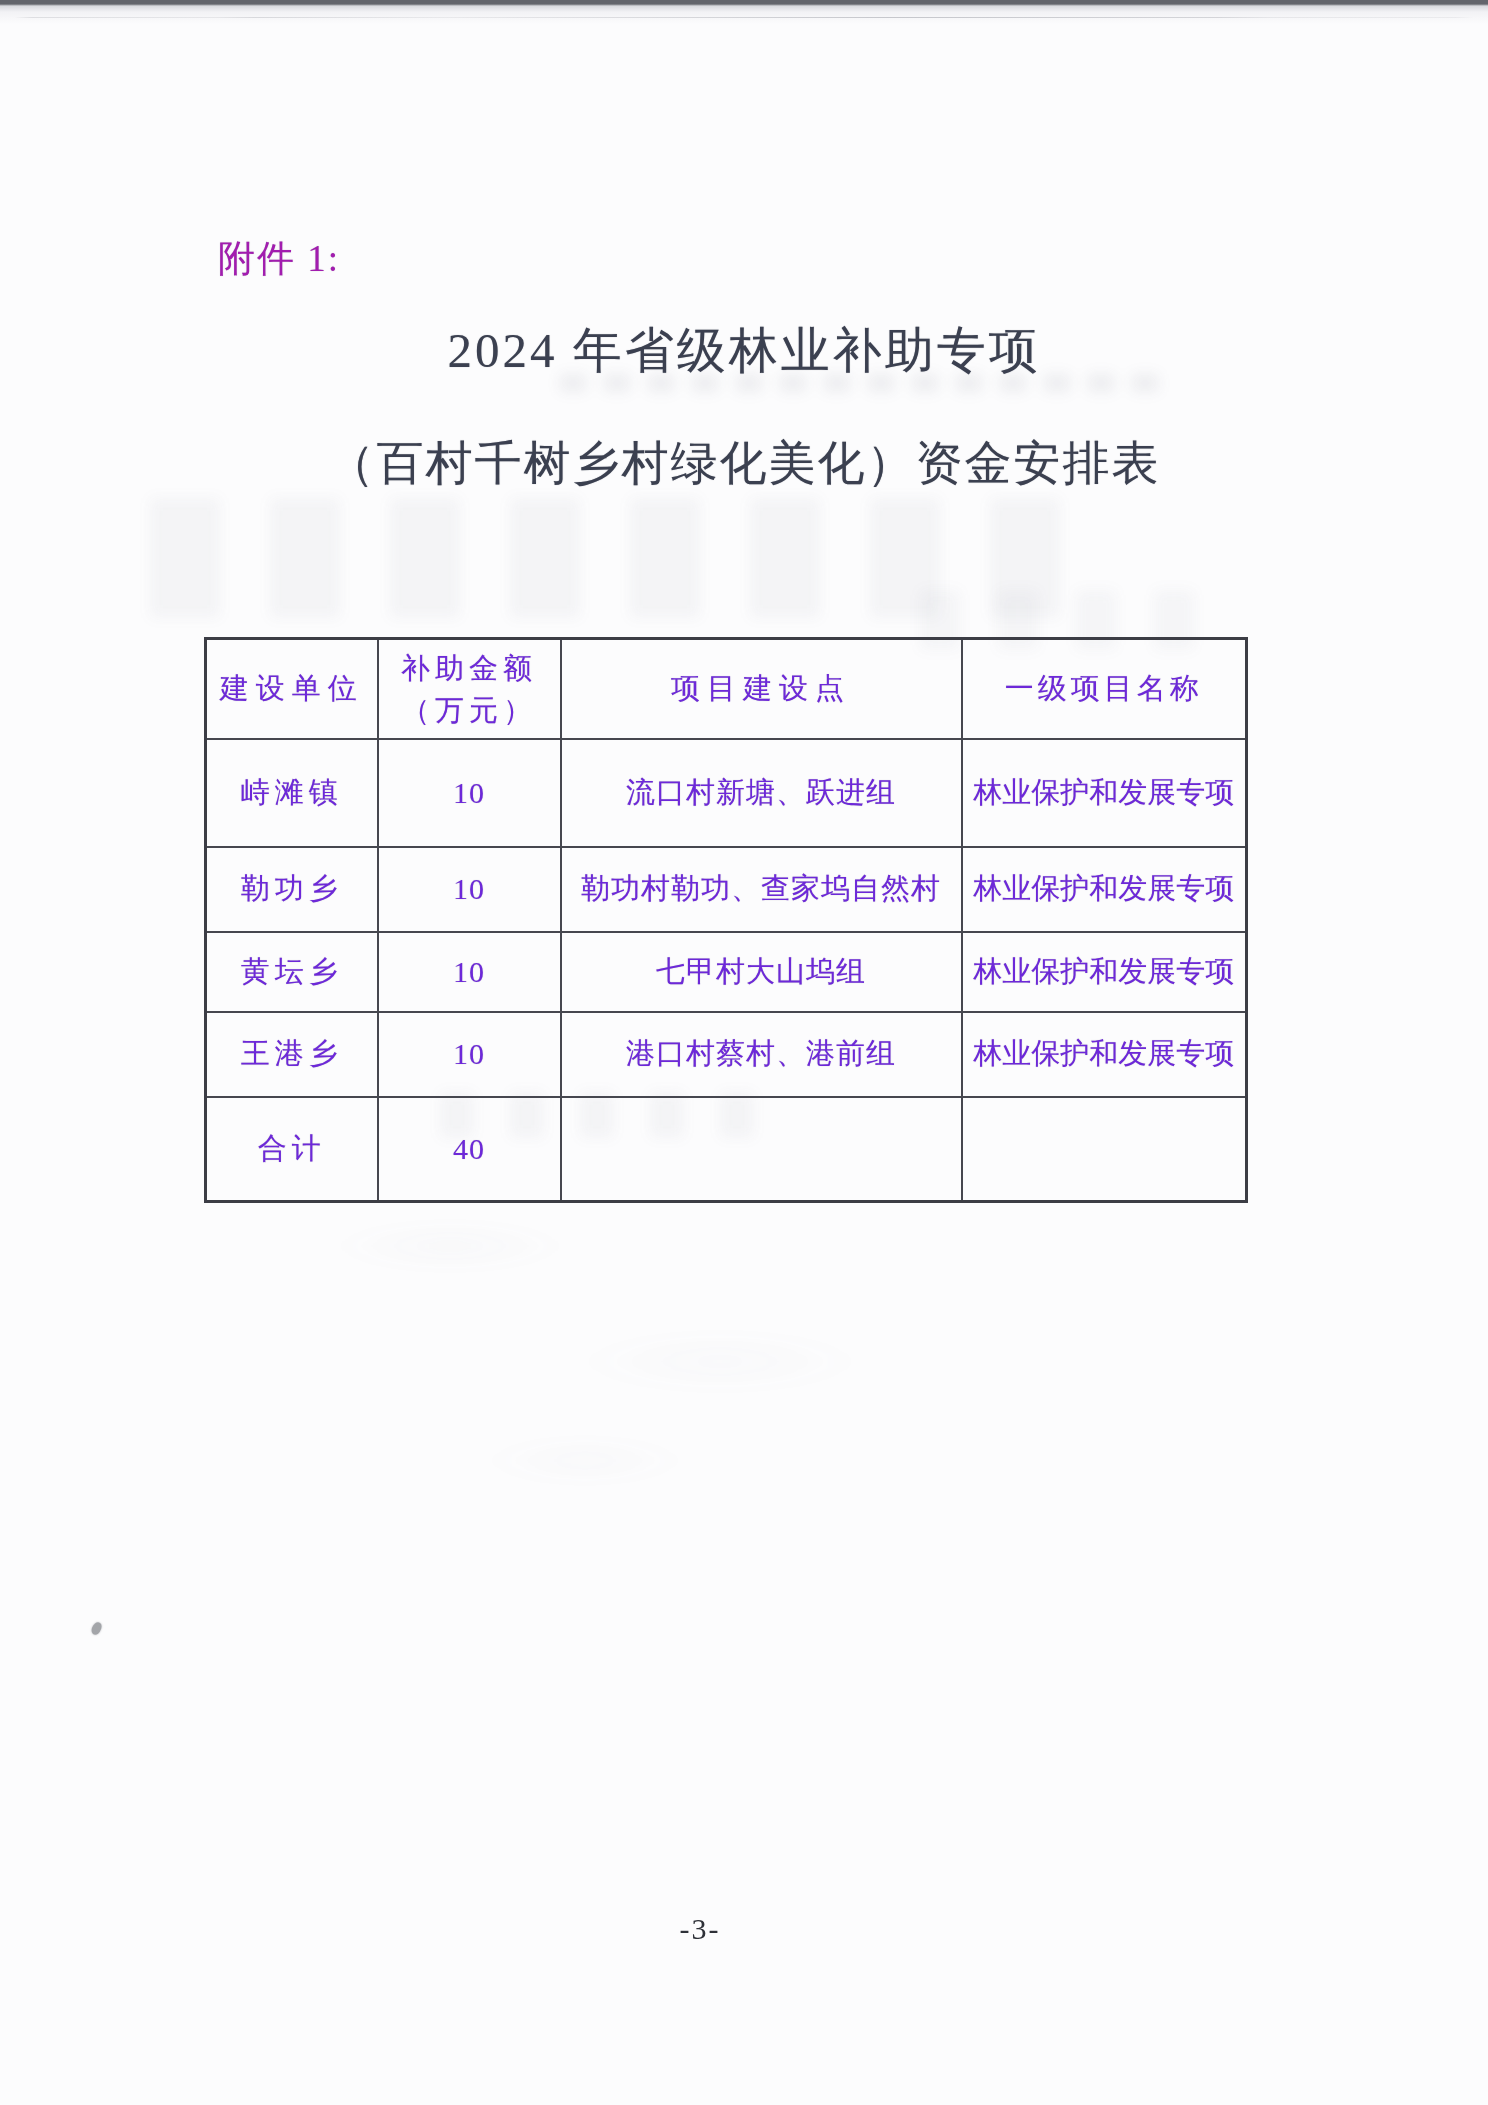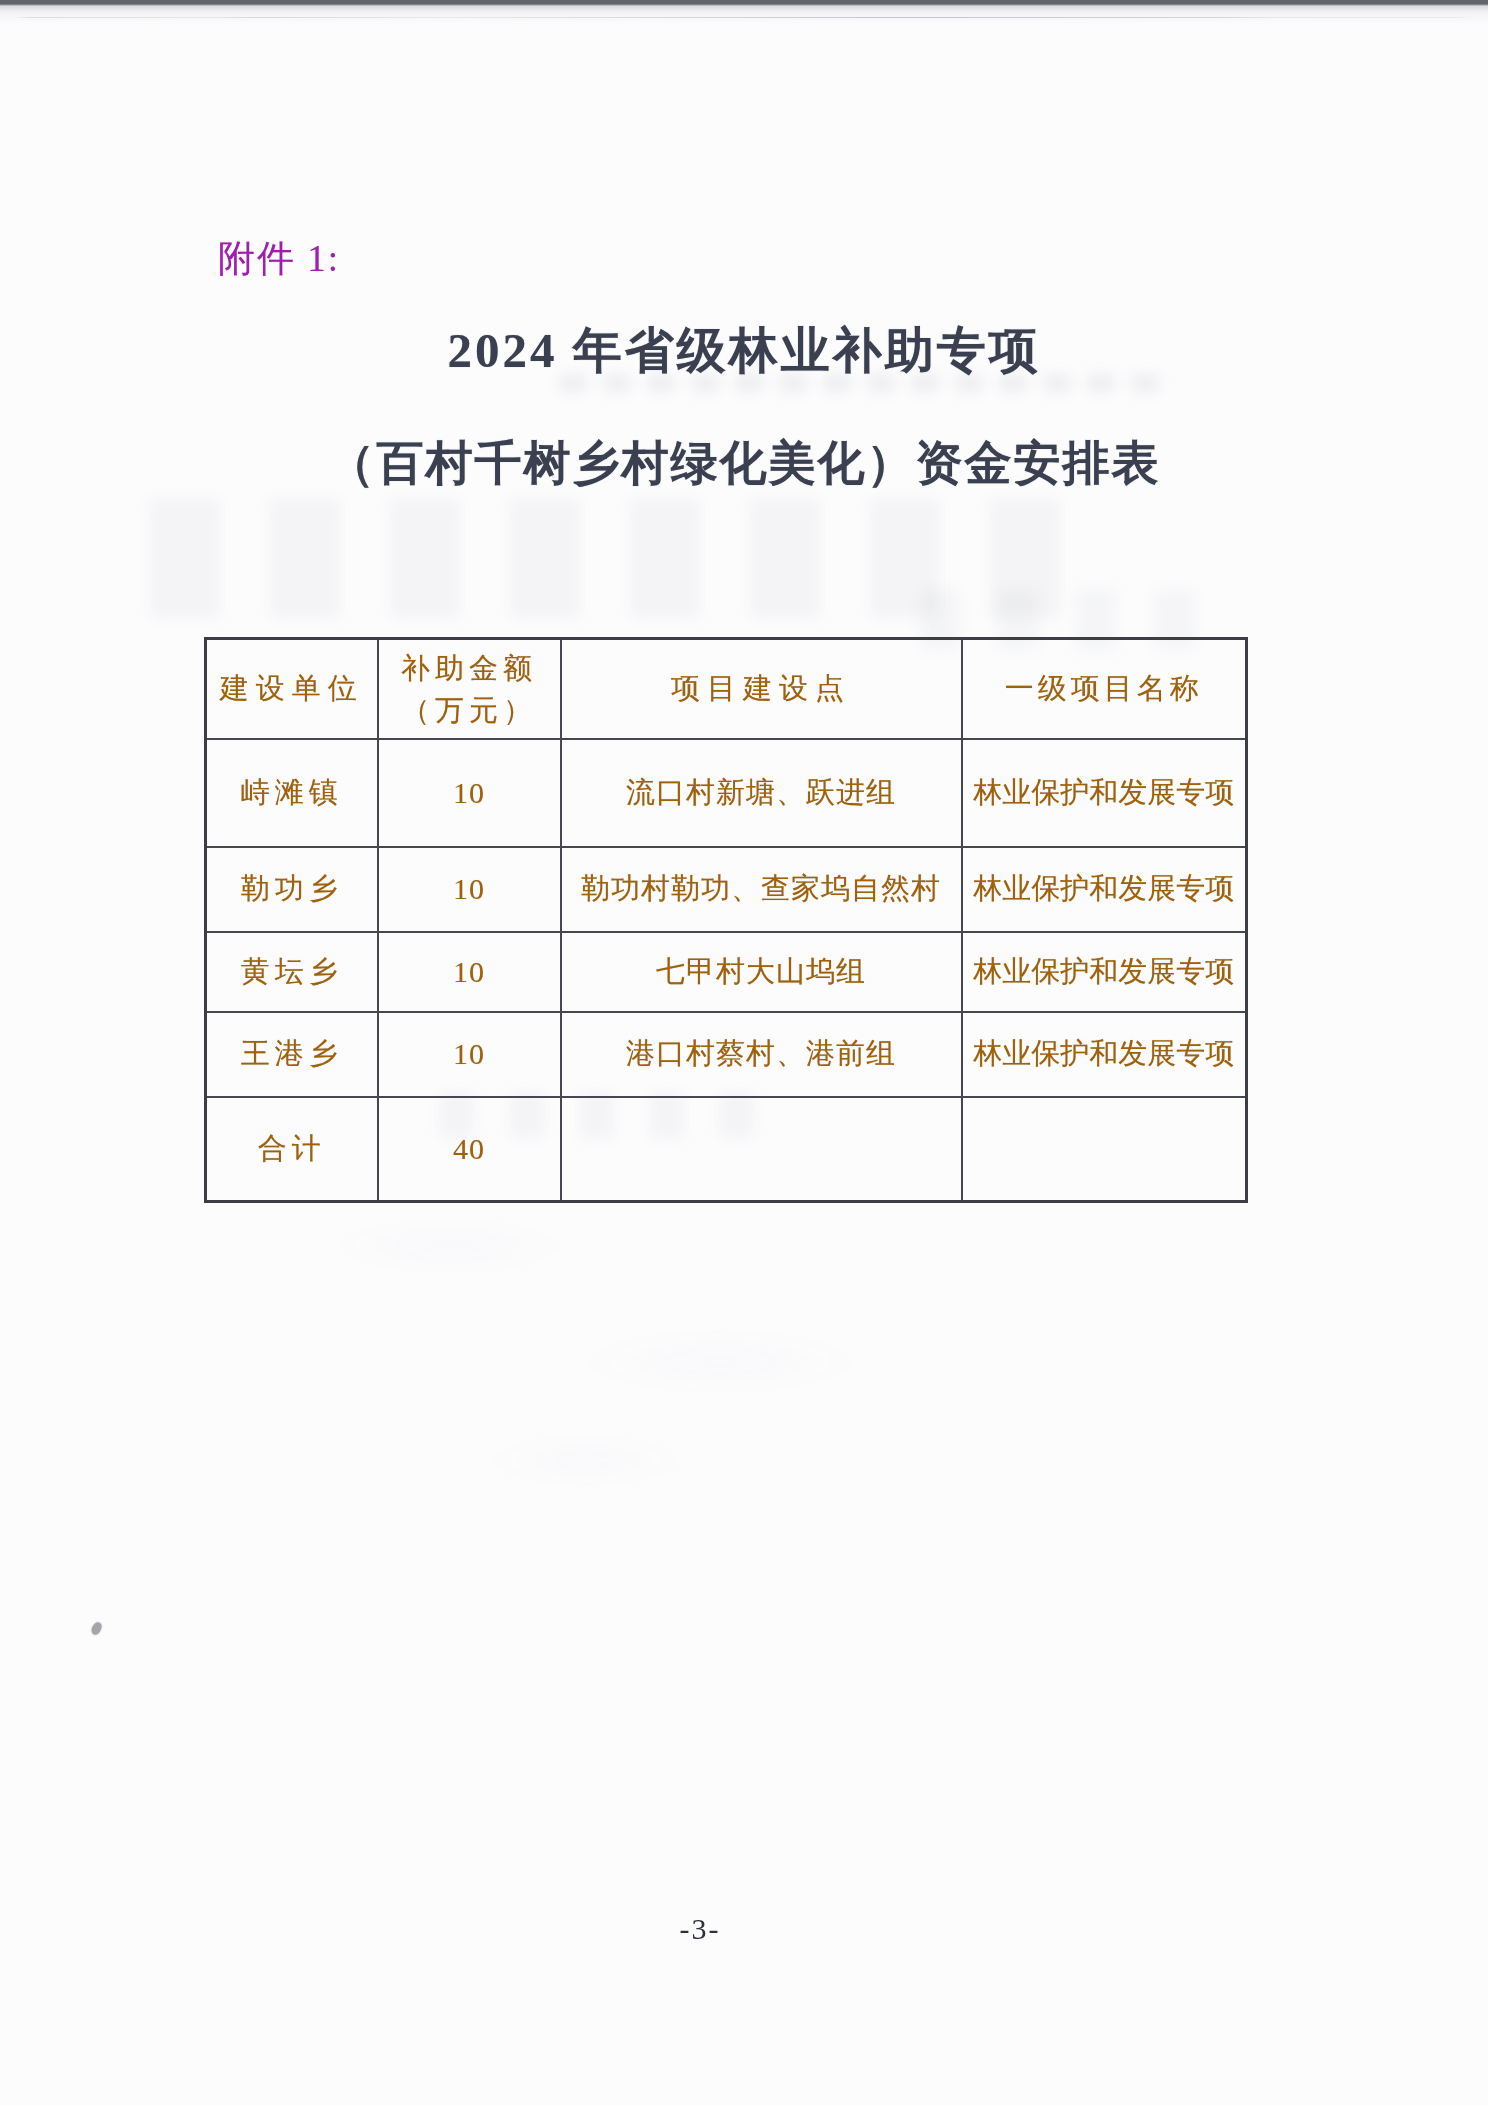--- a/index.html
+++ b/index.html
@@ -44,21 +44,21 @@
     letter-spacing: 2px;
     color: #a21caf;
     text-shadow: 0 0 1px rgba(62,67,83,.35);
   }
 
   .doc-title {
     position: absolute;
     left: 0;
     width: 100%;
     text-align: center;
-    font-weight: bold;
+    font-weight: normal;
     color: #3b4050;
     text-shadow: 0 0 1px rgba(59,64,80,.45);
     white-space: nowrap;
   }
   .doc-title.line1 {
     top: 318px;
     font-size: 49px;
     letter-spacing: 3px;
   }
   .doc-title.line2 {
@@ -69,21 +69,21 @@
   }
 
   table.fund-table {
     position: absolute;
     left: 204px;
     top: 637px;
     width: 1041px;
     border-collapse: collapse;
     table-layout: fixed;
     font-size: 29px;
-    color: #a16207;
+    color: #6d28d9;
   }
   .fund-table td, .fund-table th {
     border: 2px solid #46474f;
     text-align: center;
     vertical-align: middle;
     font-weight: normal;
     padding: 0 4px;
     text-shadow: 0 0 1px rgba(65,70,84,.35);
     overflow: hidden;
   }

